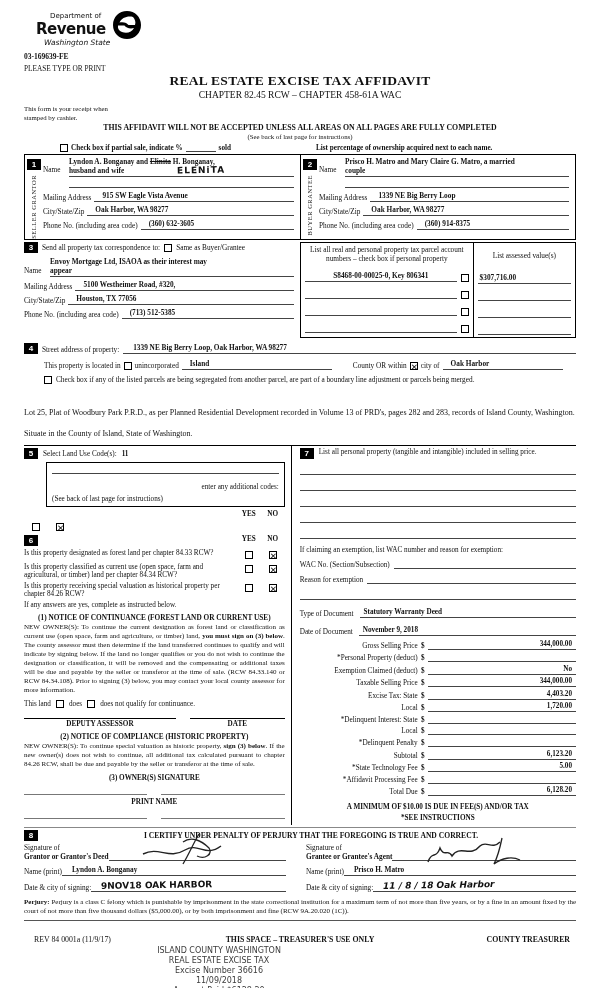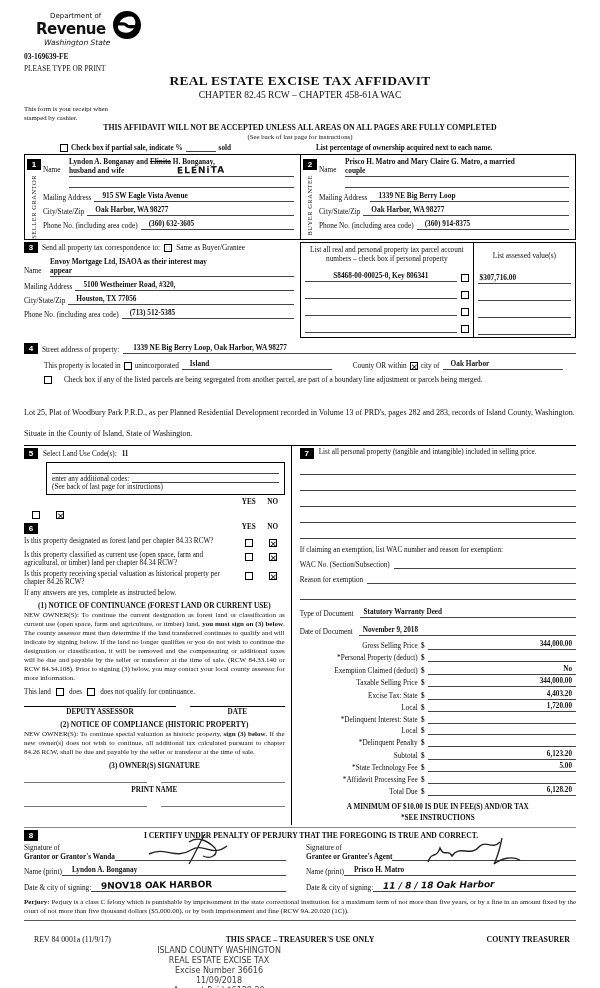--- a/index.html
+++ b/index.html
@@ -68,34 +68,34 @@
   .prow .pl { flex:1; border-bottom:1px solid #444; font-weight:bold; text-align:center; padding-bottom:1px; min-height:9px; }
   .vrow { border-bottom:1px solid #444; font-weight:bold; margin-top:8px; min-height:9px; padding:0 2px 1px 2px; }
 
   
   .sec4 { margin-top:5px; font-size:7.3px; }
   .s4r1 { display:flex; align-items:flex-end; gap:4px; }
   .s4r1 .val { flex:1; border-bottom:1px solid #444; font-weight:bold; padding:0 0 1px 10px; }
   .s4r2 { display:flex; align-items:flex-end; gap:3px; margin-top:5px; padding-left:20px; }
   .s4r2 .county { width:150px; border-bottom:1px solid #444; font-weight:bold; padding:0 0 1px 8px; }
   .s4r2 .cityv { width:120px; border-bottom:1px solid #444; font-weight:bold; padding:0 0 1px 8px; }
-  .s4r3 { margin-top:5px; padding-left:20px; display:flex; gap:12px; align-items:center; }
+  .s4r3 { margin-top:5px; padding-left:20px; display:flex; gap:4px; align-items:center; }
   .s4r4 { margin-top:5px; padding-left:20px; }
 
   .legal { font-size:8px; font-weight:normal; margin-top:23px; line-height:1.45; }
   .situate { margin-top:9px; }
 
   
   .midgrid { display:flex; border-top:1px solid #000; margin-top:6px; }
   .mleft { width:48.5%; border-right:1px solid #000; padding:2px 6px 2px 0; font-size:7.2px; }
   .mright { width:51.5%; padding:2px 0 2px 8px; font-size:7.2px; }
   .s5hdr { display:flex; gap:5px; align-items:center; }
   .s5box { border:1px solid #000; margin:3px 0 0 22px; padding:2px 5px 3px 5px; }
   .s5box .bl { border-bottom:1px solid #444; height:9px; }
-  .addl { display:flex; align-items:flex-end; gap:3px; margin-top:0; }
+  .addl { display:flex; align-items:flex-end; gap:3px; margin-top:9px;flex-direction:column; }
   .addl .al { flex:1; border-bottom:1px solid #444; height:9px; }
   .yn-hdr { display:flex; justify-content:flex-end; font-weight:bold; margin-top:3px; }
   .yn-hdr span { width:24px; text-align:center; }
   .qrow { display:flex; margin-top:3px; }
   .qrow .qtxt { flex:1; padding-right:4px; }
   .qrow .qc { width:24px; text-align:center; padding-top:2px; }
   .s6bar { display:flex; margin-top:3px; }
   .noticetitle { font-weight:bold; text-align:center; margin-top:4px; font-size:7.3px; }
   .noticebody { font-size:7px; line-height:1.28; margin-top:1px; text-align:justify; }
   .landrow { display:flex; gap:5px; align-items:center; margin-top:5px; }
@@ -514,21 +514,21 @@
   </div>
 
   <div class="sec8">
     <div class="certrow">
       <span class="numbox">8</span>
       <span class="cert">I CERTIFY UNDER PENALTY OF PERJURY THAT THE FOREGOING IS TRUE AND CORRECT.</span>
     </div>
     <div class="sigcols">
       <div class="sigcol">
         <div class="sigrow">
-          <span class="sl"><span>Signature of</span><br><span class="b">Grantor or Grantor's Wanda</span></span>
+          <span class="sl"><span>Signature of</span><br><span class="b">Grantor or Grantor's Deed</span></span>
           <span class="sv">
             <svg class="sigsvg" width="120" height="34" viewBox="0 0 120 34">
               <path d="M4 22 C20 14 30 28 46 18 C60 10 66 26 82 14" fill="none" stroke="#222" stroke-width="1.4"></path>
               <path d="M60 2 C54 12 50 22 44 32 M44 10 C52 4 62 8 70 16 C74 22 66 28 58 24" fill="none" stroke="#222" stroke-width="1.3"></path>
             </svg>
           </span>
         </div>
         <div class="sigrow mt4">
           <span class="sl">Name (print)</span>
           <span class="sv">Lyndon A. Bonganay</span>

